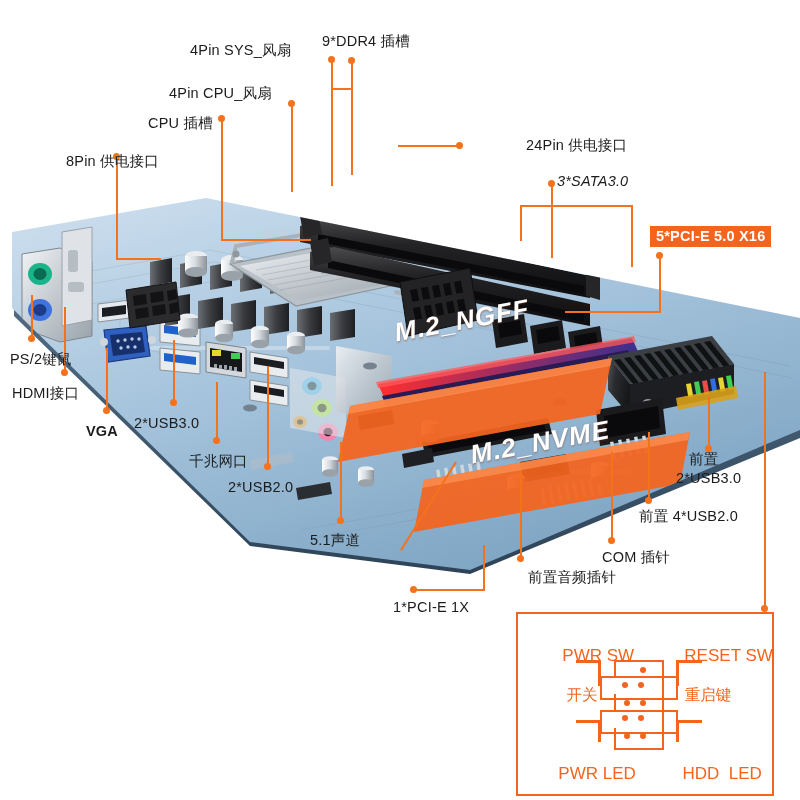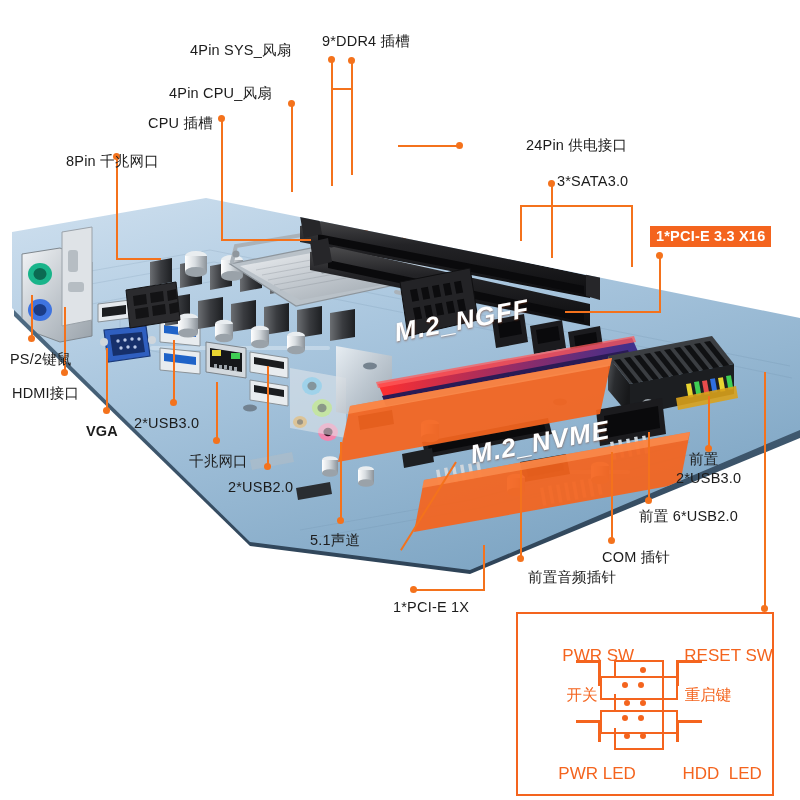--- a/index.html
+++ b/index.html
@@ -505,37 +505,37 @@
   <div class="dot" style="left:705px;top:445px;"></div>
 
   <div class="ln" style="left:764px;top:372px;width:2px;height:236px;"></div>
   <div class="dot" style="left:761px;top:605px;"></div>
 
   <div class="lbl" style="left:190px;top:41px;">4Pin SYS_风扇</div>
   <div class="lbl" style="left:322px;top:32px;">9*DDR4 插槽</div>
   <div class="lbl" style="left:169px;top:84px;">4Pin CPU_风扇</div>
   <div class="lbl" style="left:148px;top:114px;">CPU 插槽</div>
   <div class="lbl" style="left:494px;top:136px;margin-left:32px;">24Pin 供电接口</div>
-  <div class="lbl" style="left:66px;top:152px;">8Pin 千兆网口</div>
-  <div class="lbl" style="left:557px;top:172px;">3*SATA3.0</div>
+  <div class="lbl" style="left:66px;top:152px;">8Pin 供电接口</div>
+  <div class="lbl" style="left:557px;top:172px;font-style:italic;">3*SATA3.0</div>
   <div class="lbl" style="left:10px;top:350px;">PS/2键鼠</div>
   <div class="lbl" style="left:12px;top:384px;">HDMI接口</div>
   <div class="lbl" style="left:86px;top:422px;font-weight:bold;">VGA</div>
   <div class="lbl" style="left:134px;top:414px;">2*USB3.0</div>
   <div class="lbl" style="left:189px;top:452px;">千兆网口</div>
   <div class="lbl" style="left:228px;top:478px;">2*USB2.0</div>
   <div class="lbl" style="left:310px;top:531px;">5.1声道</div>
   <div class="lbl" style="left:393px;top:598px;">1*PCI-E 1X</div>
   <div class="lbl" style="left:528px;top:568px;">前置音频插针</div>
   <div class="lbl" style="left:602px;top:548px;">COM 插针</div>
-  <div class="lbl" style="left:639px;top:507px;">前置 6*USB2.0</div>
+  <div class="lbl" style="left:639px;top:507px;">前置 4*USB2.0</div>
   <div class="lbl ctr" style="left:689px;top:450px;">前置</div>
   <div class="lbl ctr" style="left:676px;top:469px;">2*USB3.0</div>
 
-  <div class="badge" style="left:650px;top:226px;">1*PCI-E 3.3 X16</div>
+  <div class="badge" style="left:650px;top:226px;">5*PCI-E 5.0 X16</div>
 
   <div id="fp">
 
     <div class="fpt" style="left:138px;top:12px;width:104px;">
       <span>RESET SW</span>
       <span class="cn">重启键</span>
     </div>
 
     <div class="fpt" style="left:16px;top:12px;width:96px;">
       <span>PWR SW</span>

